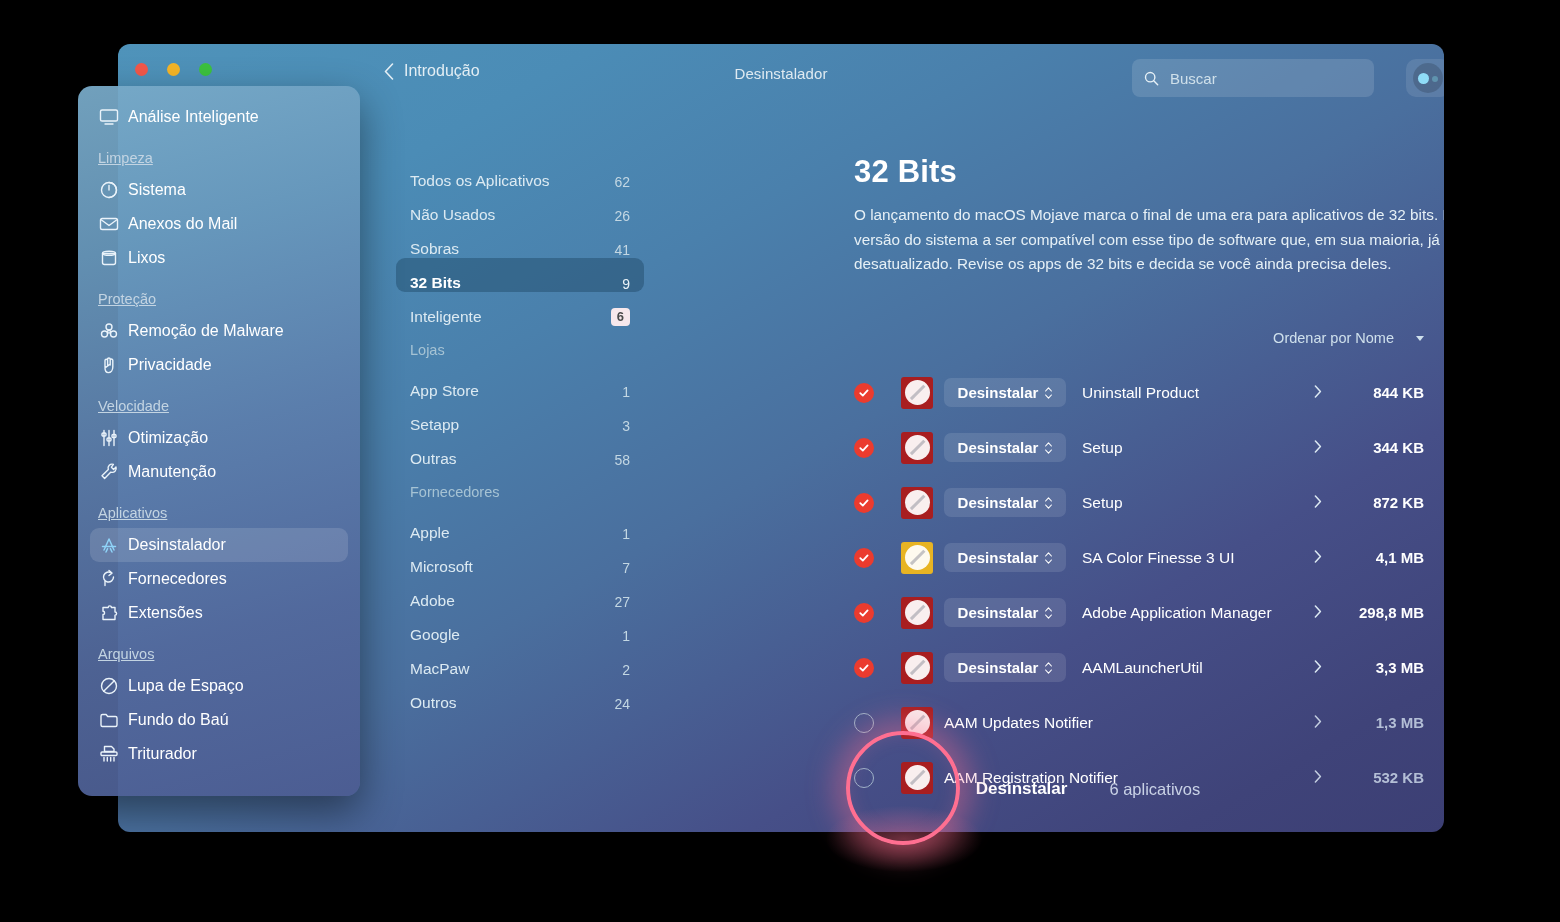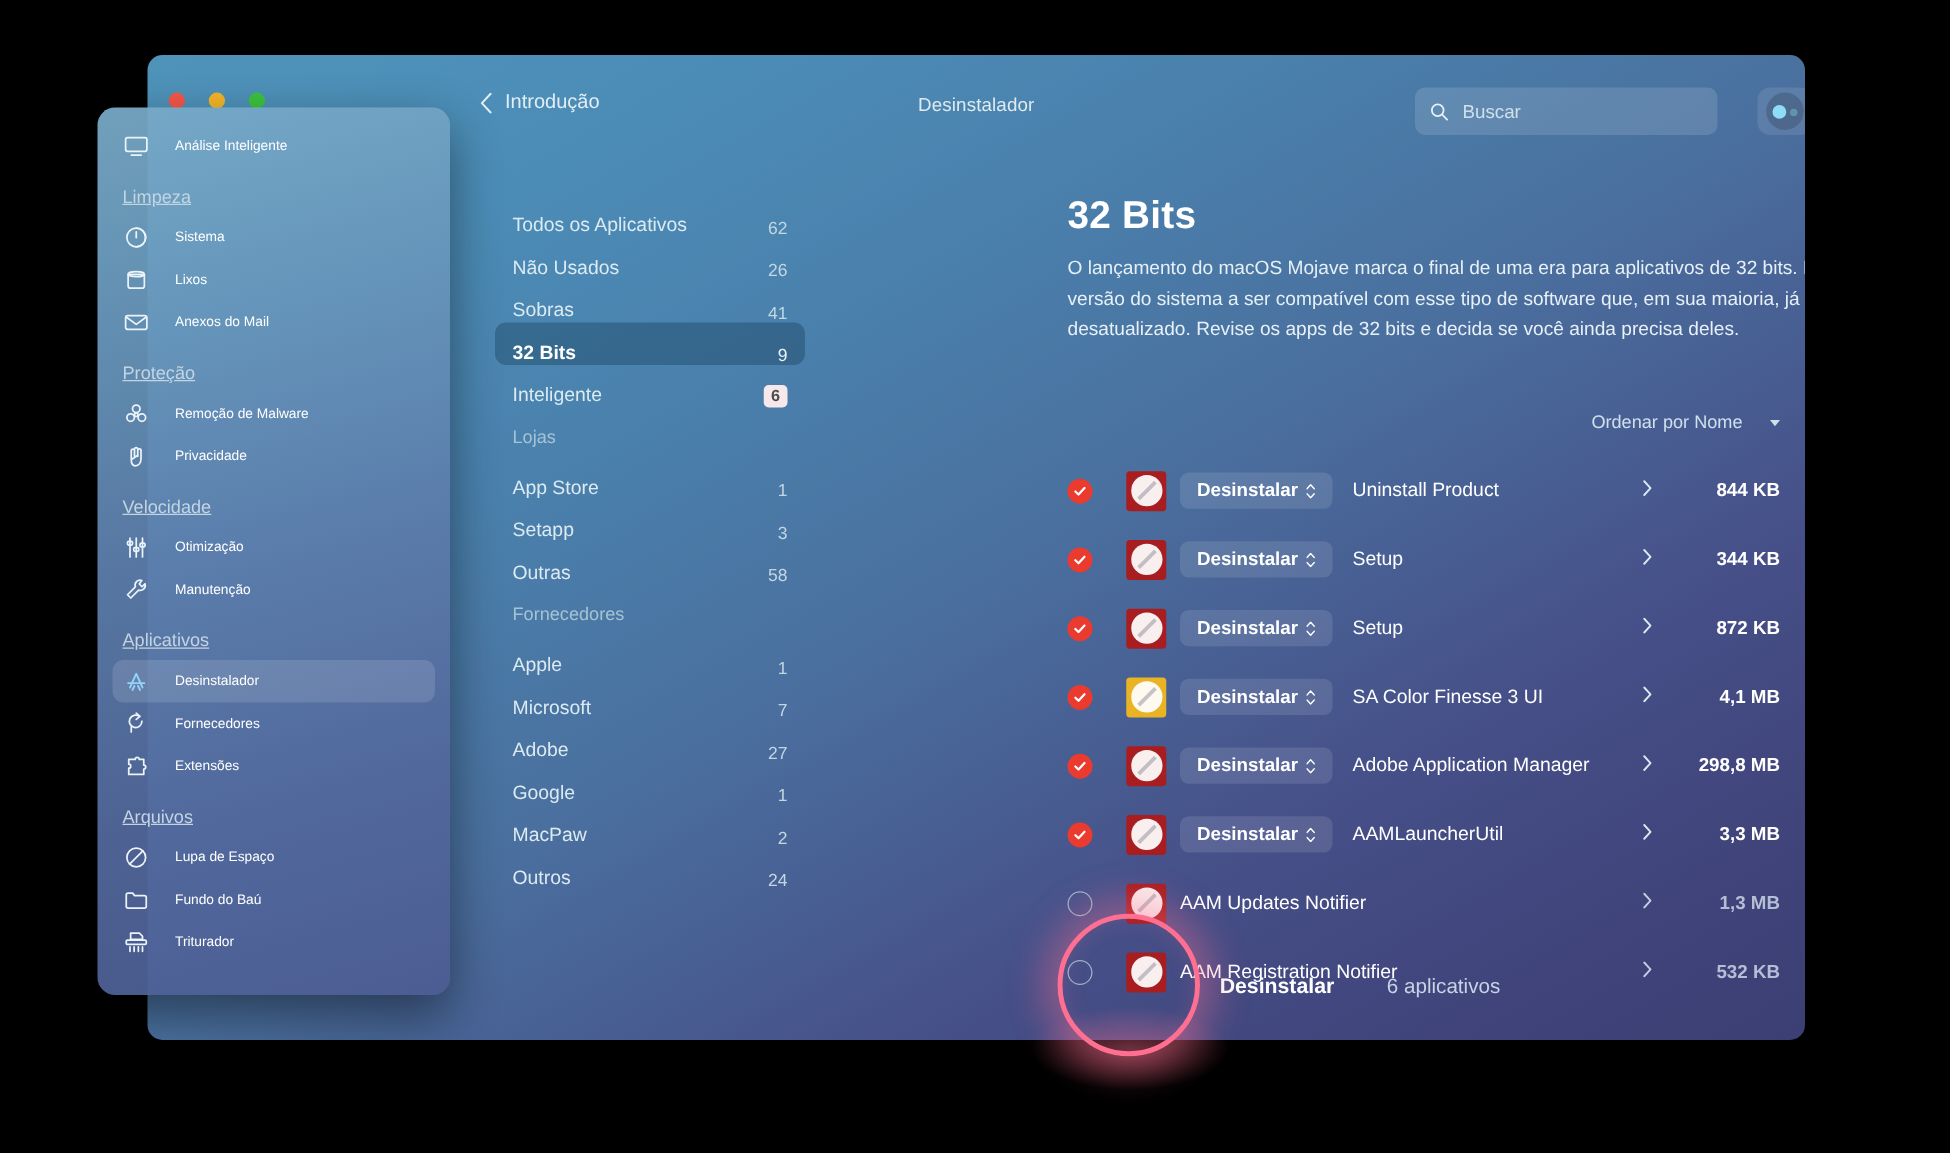--- a/index.html
+++ b/index.html
@@ -25,21 +25,21 @@
         #4a80ac 34%,
         #4a6f9e 52%,
         #464f88 74%,
         #3f4379 90%,
         #3c3f74 100%);
     box-shadow: 0 18px 48px rgba(0,0,0,0.55);
   }
 
   
   .titlebar {
-    position: absolute; left: 0; top: 12px;
+    position: absolute; left: 0; top: 1px;
     width: 100%; height: 66px;
   }
   .traffic { position: absolute; left: 17px; top: 18px; display: flex; gap: 19px; }
   .dot { width: 13px; height: 13px; border-radius: 50%; }
   .dot.r { background: #f2584a; }
   .dot.y { background: #f5b528; }
   .dot.g { background: #3cc23f; }
 
   .back-btn {
     position: absolute; left: 266px; top: 17px;
@@ -217,22 +217,22 @@
     overflow: hidden;
     padding-top: 14px;
   }
   .sb-head {
     color: #c3d4e2; font-size: 14.5px;
     padding: 16px 0 7px 20px;
     text-decoration: underline;
   }
   .sb-item {
     height: 34px; margin: 0 12px; border-radius: 9px;
-    display: flex; align-items: center; gap: 20px;
-    padding: 0 8px; color: #ffffff; font-size: 11px;
+    display: flex; align-items: center; gap: 8px;
+    padding: 0 8px; color: #ffffff; font-size: 16px;
   }
   .sb-item.active { background: rgba(255,255,255,0.13); }
   .sb-ico { width: 22px; height: 22px; flex: 0 0 auto; display: flex; align-items: center; justify-content: center; }
   .sb-ico svg { display: block; }
 
   
   .click-ring {
     position: absolute;
     left: 846px; top: 731px;
     width: 114px; height: 114px;
@@ -572,34 +572,34 @@
               <circle cx="11" cy="11" r="7.5" fill="none" stroke="#eaf3fa" stroke-width="1.4" stroke-linecap="round" stroke-linejoin="round"></circle>
               <path d="M11 3.5a7.5 7.5 0 0 1 0 15" fill="none" stroke="#eaf3fa" stroke-width="1.4" stroke-linecap="round" stroke-linejoin="round"></path>
               <path d="M11 6.5v4.5" fill="none" stroke="#eaf3fa" stroke-width="1.4" stroke-linecap="round" stroke-linejoin="round"></path>
             </svg>
           </span>
           <span>Sistema</span>
         </div>
         <div class="sb-item">
           <span class="sb-ico">
             <svg viewBox="0 0 22 22">
+              <rect x="2.5" y="5.5" width="17" height="11" rx="1.8" fill="none" stroke="#eaf3fa" stroke-width="1.4" stroke-linecap="round" stroke-linejoin="round"></rect>
+              <path d="M3.5 7l7.5 5.5L18.5 7" fill="none" stroke="#eaf3fa" stroke-width="1.4" stroke-linecap="round" stroke-linejoin="round"></path>
+            </svg>
+          </span>
+          <span>Anexos do Mail</span>
+        </div>
+        <div class="sb-item">
+          <span class="sb-ico">
+            <svg viewBox="0 0 22 22">
               <path d="M4.5 6.5h13v9a2 2 0 0 1-2 2h-9a2 2 0 0 1-2-2z" fill="none" stroke="#eaf3fa" stroke-width="1.4" stroke-linecap="round" stroke-linejoin="round"></path>
               <ellipse cx="11" cy="6.3" rx="6.5" ry="2" fill="none" stroke="#eaf3fa" stroke-width="1.4" stroke-linecap="round" stroke-linejoin="round"></ellipse>
             </svg>
           </span>
           <span>Lixos</span>
-        </div>
-        <div class="sb-item">
-          <span class="sb-ico">
-            <svg viewBox="0 0 22 22">
-              <rect x="2.5" y="5.5" width="17" height="11" rx="1.8" fill="none" stroke="#eaf3fa" stroke-width="1.4" stroke-linecap="round" stroke-linejoin="round"></rect>
-              <path d="M3.5 7l7.5 5.5L18.5 7" fill="none" stroke="#eaf3fa" stroke-width="1.4" stroke-linecap="round" stroke-linejoin="round"></path>
-            </svg>
-          </span>
-          <span>Anexos do Mail</span>
         </div>
         <div class="sb-head">Proteção</div>
         <div class="sb-item">
           <span class="sb-ico">
             <svg viewBox="0 0 22 22">
               <circle cx="11" cy="7" r="3" fill="none" stroke="#eaf3fa" stroke-width="1.4" stroke-linecap="round" stroke-linejoin="round"></circle>
               <circle cx="6.5" cy="14" r="3" fill="none" stroke="#eaf3fa" stroke-width="1.4" stroke-linecap="round" stroke-linejoin="round"></circle>
               <circle cx="15.5" cy="14" r="3" fill="none" stroke="#eaf3fa" stroke-width="1.4" stroke-linecap="round" stroke-linejoin="round"></circle>
               <circle cx="11" cy="11.7" r="1.4" fill="none" stroke="#eaf3fa" stroke-width="1.4" stroke-linecap="round" stroke-linejoin="round"></circle>
             </svg>

